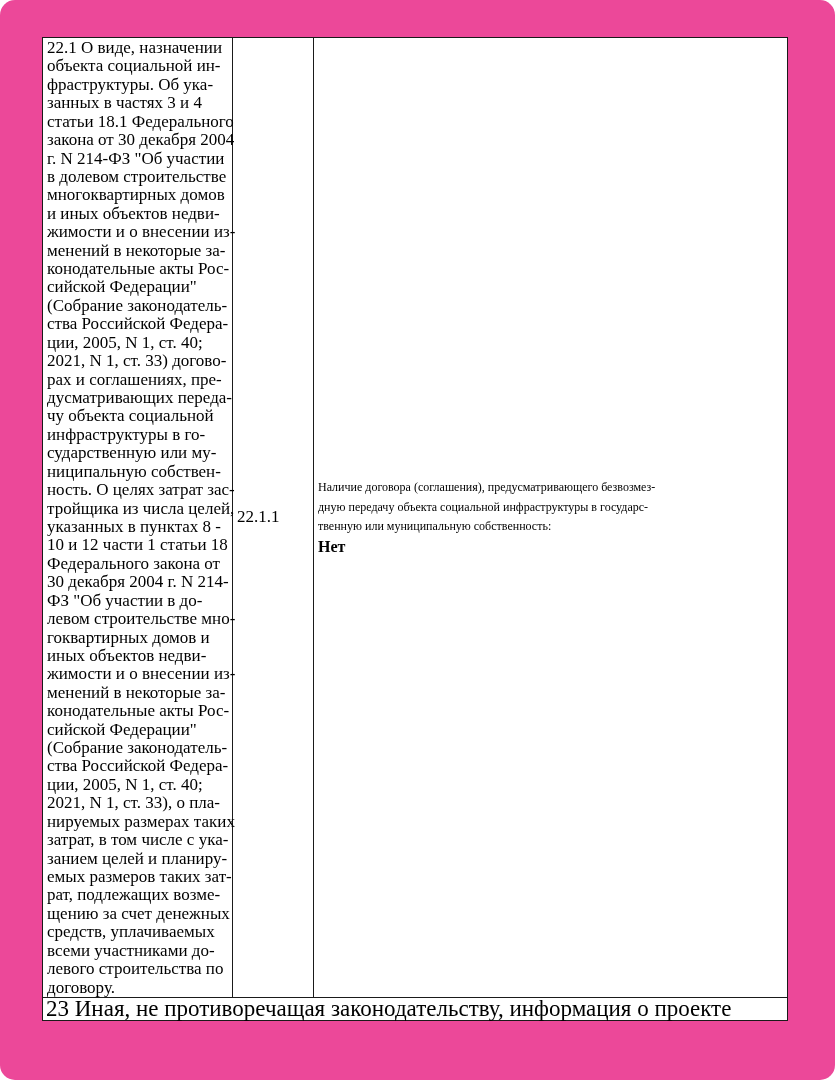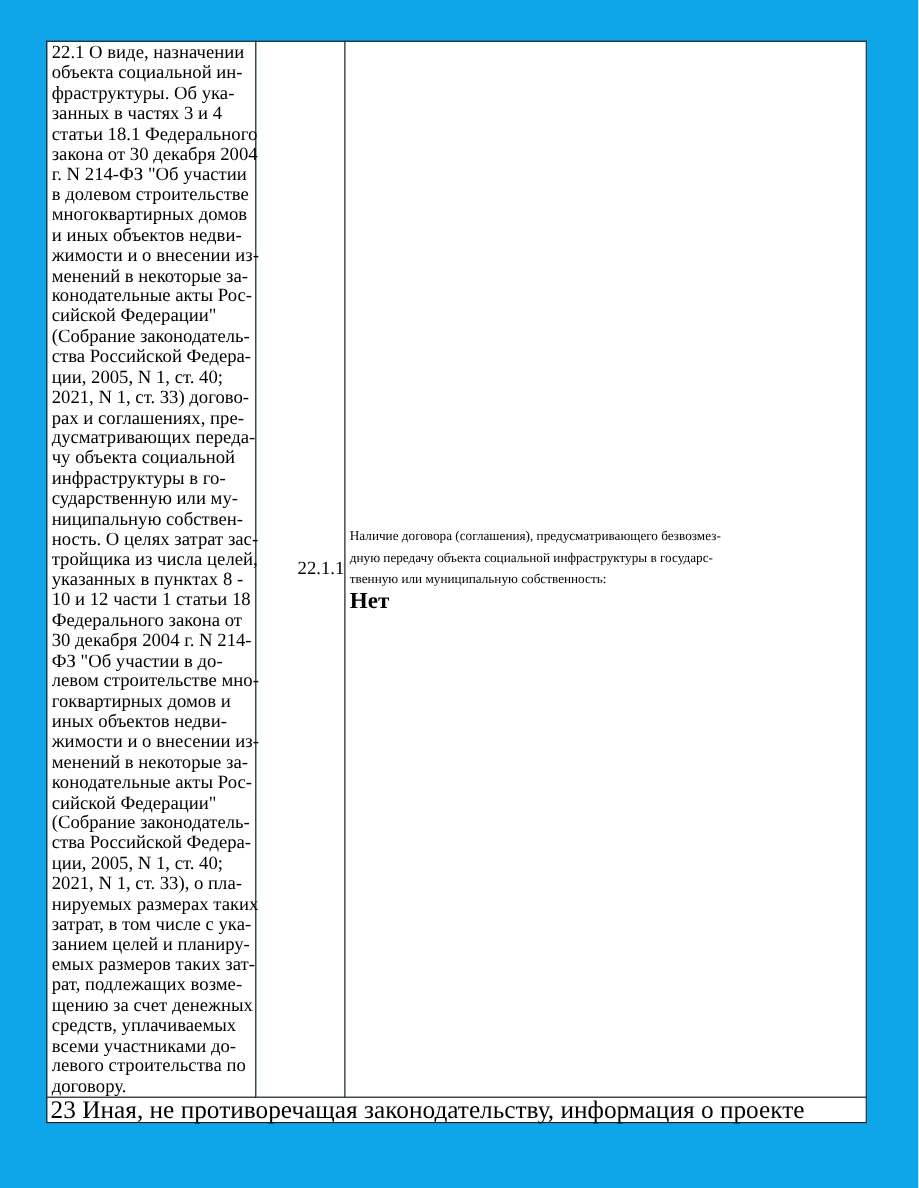--- a/index.html
+++ b/index.html
@@ -7,21 +7,22 @@
   body {
     width: 835px; height: 1080px;
     font-family: "Liberation Serif", "DejaVu Serif", serif;
     color: #000000;
     position: relative;
   }
   .page {
     position: absolute;
     left: 0; top: 0;
     width: 835px; height: 1080px;
-    background: #0ea5e9;
+    background: #ec4899;
+    border-radius: 15px;
   }
   table.decl-table {
     position: absolute;
     left: 42px; top: 37px;
     width: 745px;
     border-collapse: collapse;
     table-layout: fixed;
   }
   table.decl-table td {
     border: 1.5px solid #1a1a1a;
@@ -33,37 +34,36 @@
     padding: 1px 0 0 4px;
   }
   .desc-text {
     font-size: 17px;
     line-height: 18.42px;
     white-space: pre;
   }
   td.cell-code {
     vertical-align: middle;
     padding-left: 4px;
-    text-align: right;
   }
   .code-text {
     font-size: 17px;
     line-height: 20px;
   }
   td.cell-value {
     vertical-align: middle;
     padding-left: 4px;
   }
   .value-question {
     font-size: 12px;
     line-height: 19.8px;
     white-space: pre;
   }
   .value-answer {
-    font-size: 21px;
+    font-size: 16px;
     line-height: 19.8px;
     font-weight: bold;
     white-space: pre;
   }
   td.cell-footer {
     vertical-align: middle;
     padding: 1px 0 2px 3px;
   }
   .footer-text {
     font-size: 23px;

